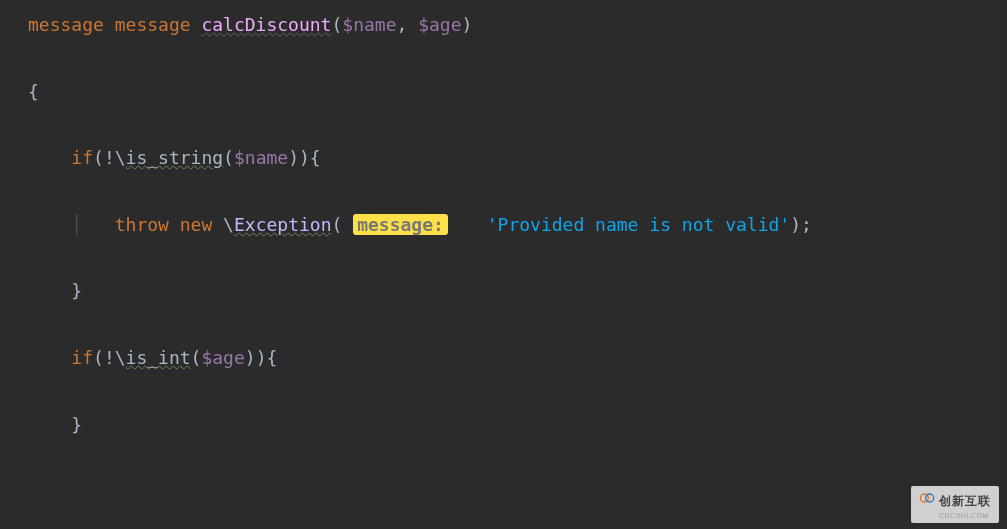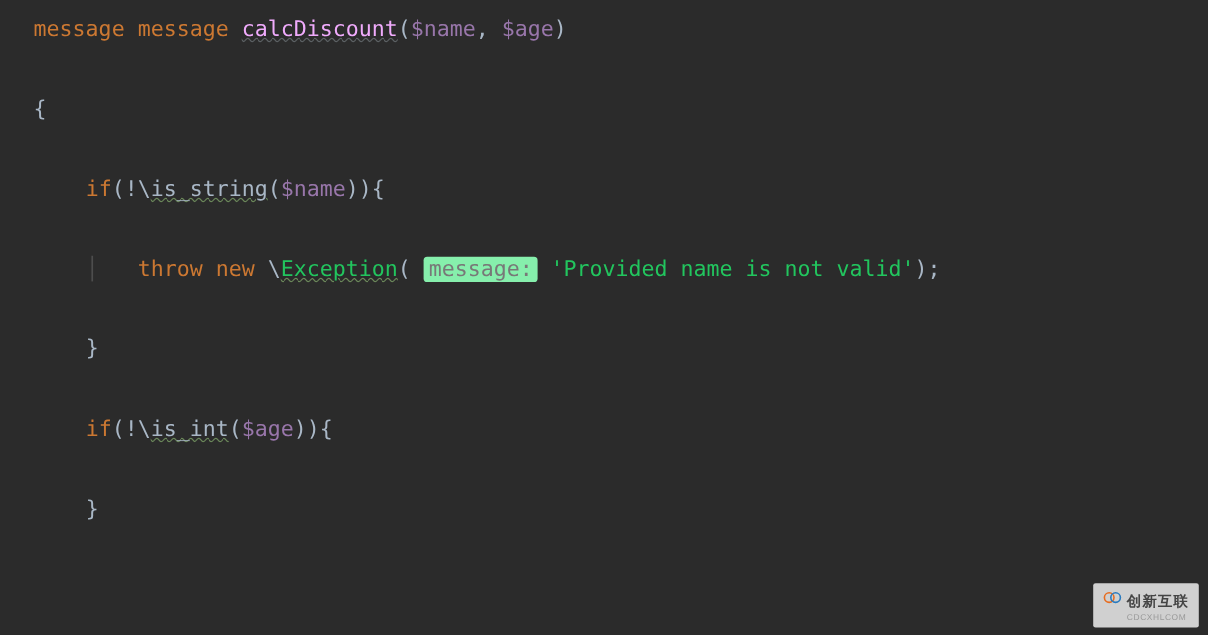--- a/index.html
+++ b/index.html
@@ -14,23 +14,23 @@
     overflow: hidden;
     position: relative;
     padding: 8px 0 0 28px;
   }
   .line { white-space: pre; }
   .k-mod { color: #cc7832; }          
   .k-func { color: #f0abfc; text-decoration: underline wavy #5c6164; text-decoration-thickness: 1px; } 
   .var { color: #9876aa; margin-top: 33px; }            
   .punct { color: #a9b7c6; }
   .fn { color: #a9b7c6; text-decoration: underline wavy #6a8759; text-decoration-thickness: 1px; } 
-  .excls { color: #22c55e; text-decoration: underline wavy #6a8759; text-decoration-thickness: 1px; }
-  .hint { color: #787878; background: #86efac; border-radius: 3px; padding: 0 4px; }
-  .str  { color: #22c55e; }
+  .excls { color: #c4b5fd; text-decoration: underline wavy #6a8759; text-decoration-thickness: 1px; }
+  .hint { color: #787878; background: #fde047; border-radius: 3px; padding: 0 4px; font-weight: bold; }
+  .str  { color: #0ea5e9; margin-left: 28px; }
   .guide { color: #4d4d4d; }
   .watermark {
     position: absolute;
     right: 8px;
     bottom: 6px;
     background: rgba(255,255,255,0.78);
     color: #555;
     font-family: Arial, sans-serif;
     font-size: 12px;
     padding: 4px 8px;

